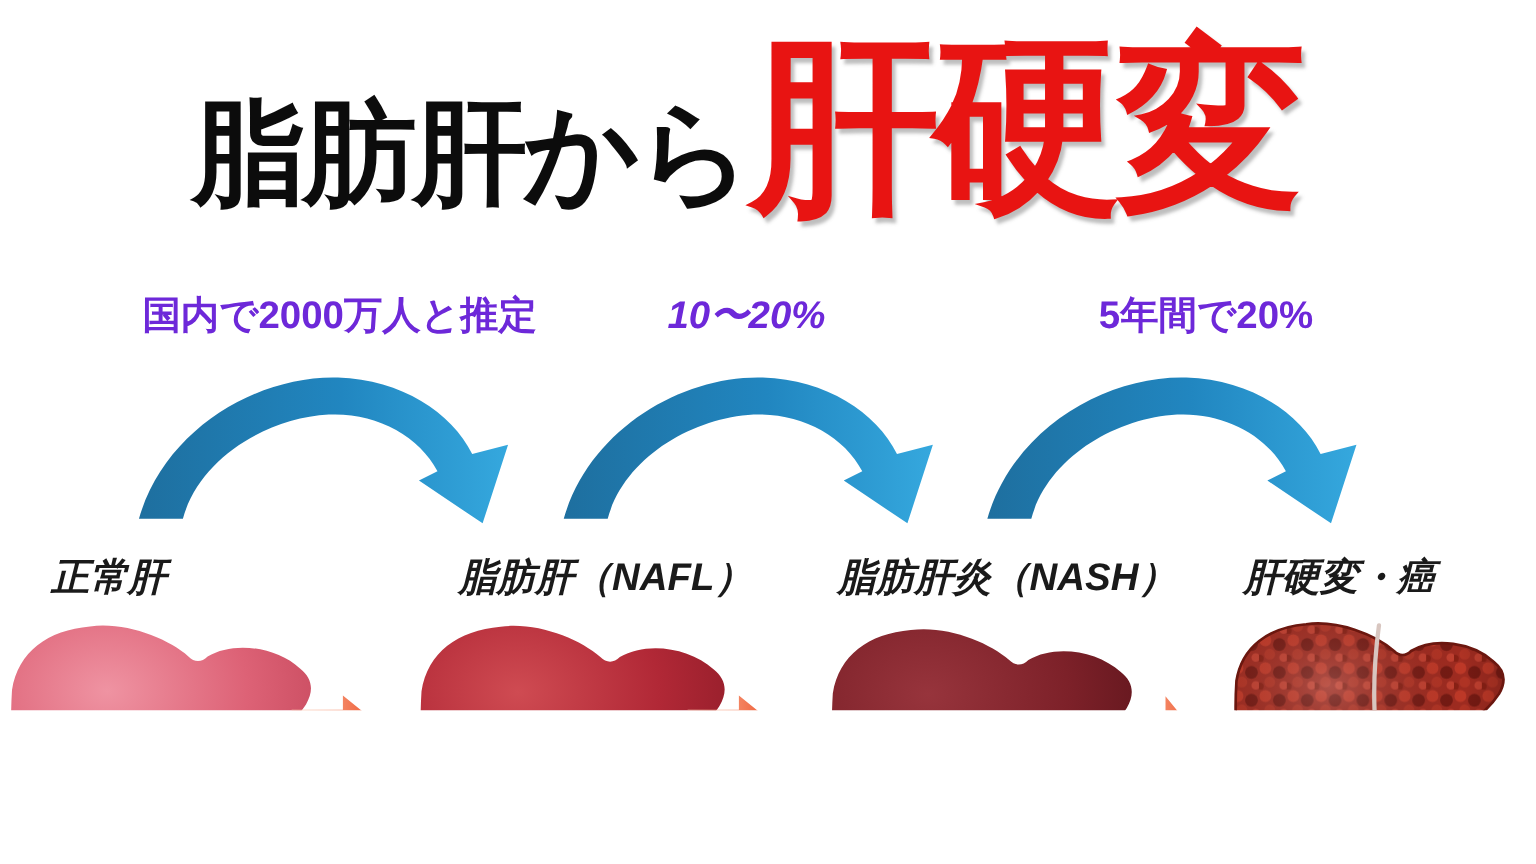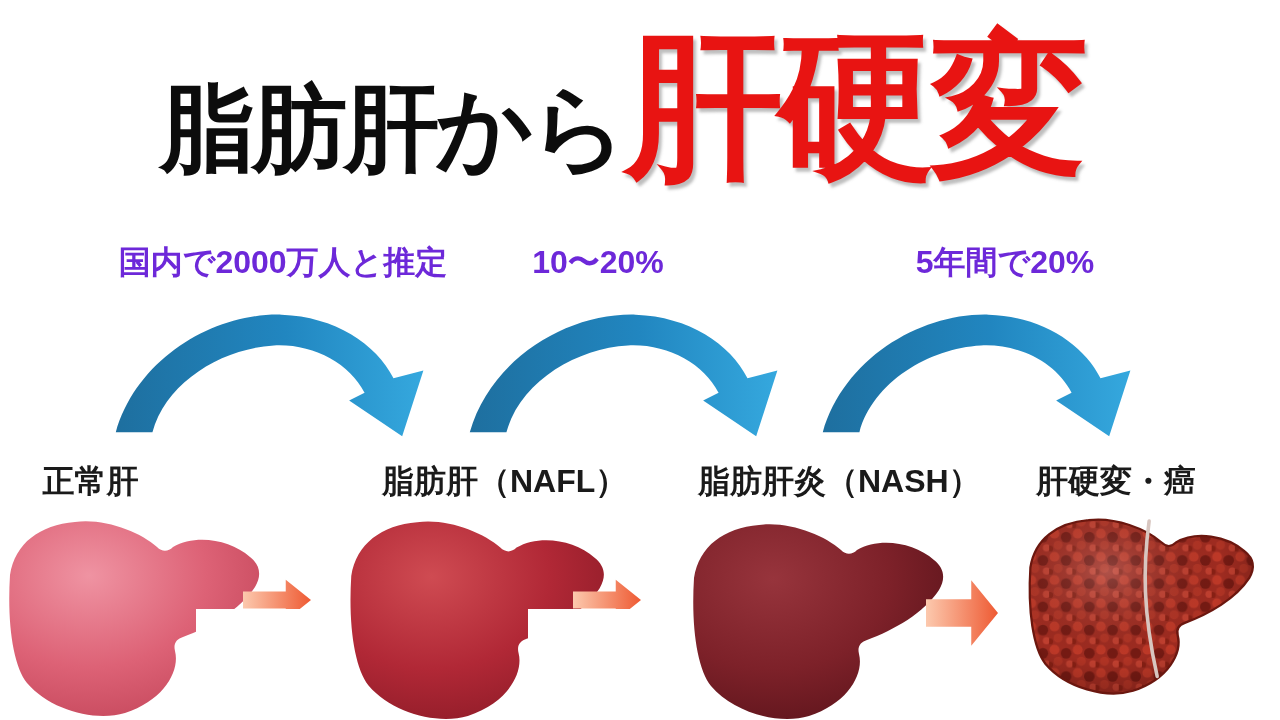--- a/index.html
+++ b/index.html
@@ -1,30 +1,30 @@
 <!DOCTYPE html>
 <html><head>
 <meta charset="utf-8">
 <style>
   html,body{margin:0;padding:0;background:#fff;}
   .canvas{
-    position:relative;width:1280px;height:720px;background:#ffffff;
+    position:relative;width:1280px;height:592px;background:#ffffff;
     overflow:hidden;font-family:"Liberation Sans",sans-serif;
   }
   .title{position:absolute;left:160px;top:16px;display:flex;align-items:baseline;white-space:nowrap;}
   .t-black{font-size:95px;font-weight:900;color:#0c0c0c;letter-spacing:-3px;line-height:1.9;}
   .t-red{font-size:158px;font-weight:900;letter-spacing:-5px;line-height:1.15;
          text-shadow:3px 4px 3px rgba(110,110,110,.45);text-align:right;}
   .trans-label{
     position:absolute;top:242px;height:40px;font-size:32px;font-weight:600;color:#6d28d9;
     text-align:center;white-space:nowrap;line-height:40px;
   }
   .stage-label{
     position:absolute;top:461px;height:40px;font-size:32px;font-weight:600;color:#1a1a1a;
-    text-align:center;white-space:nowrap;line-height:40px;
+    text-align:center;white-space:nowrap;line-height:40px;font-style:italic;
   }
   .abs{position:absolute;}
   .mask{position:absolute;background:#ffffff;}
   svg{display:block;overflow:visible;}
 </style>
 </head>
 <body>
 
 <svg width="0" height="0" style="position:absolute" aria-hidden="true">
   <defs>
@@ -87,21 +87,21 @@
 </svg>
 
 <div class="canvas">
 
   <div class="title">
     <span class="t-black">脂肪肝から</span>
       <span class="t-red" style="color: rgb(232, 20, 18);">肝硬変</span>
   </div>
 
   <div class="trans-label" style="left:108px;width:350px;">国内で2000万人と推定</div>
-  <div class="trans-label" style="left:423px;width:350px;">10〜20%</div>
+  <div class="trans-label" style="left:447px;width:350px;font-style:italic;">10〜20%</div>
   <div class="trans-label" style="left:830px;width:350px;">5年間で20%</div>
 
   <svg class="abs" style="left:101px;top:305px;" width="342" height="135" viewBox="0 0 340 140">
       <use href="#arcPath" xlink:href="#arcPath"></use>
     </svg>
   <svg class="abs" style="left:455px;top:305px;" width="342" height="135" viewBox="0 0 340 140">
       <use href="#arcPath" xlink:href="#arcPath"></use>
     </svg>
   <svg class="abs" style="left:808px;top:305px;" width="342" height="135" viewBox="0 0 340 140">
       <use href="#arcPath" xlink:href="#arcPath"></use>

